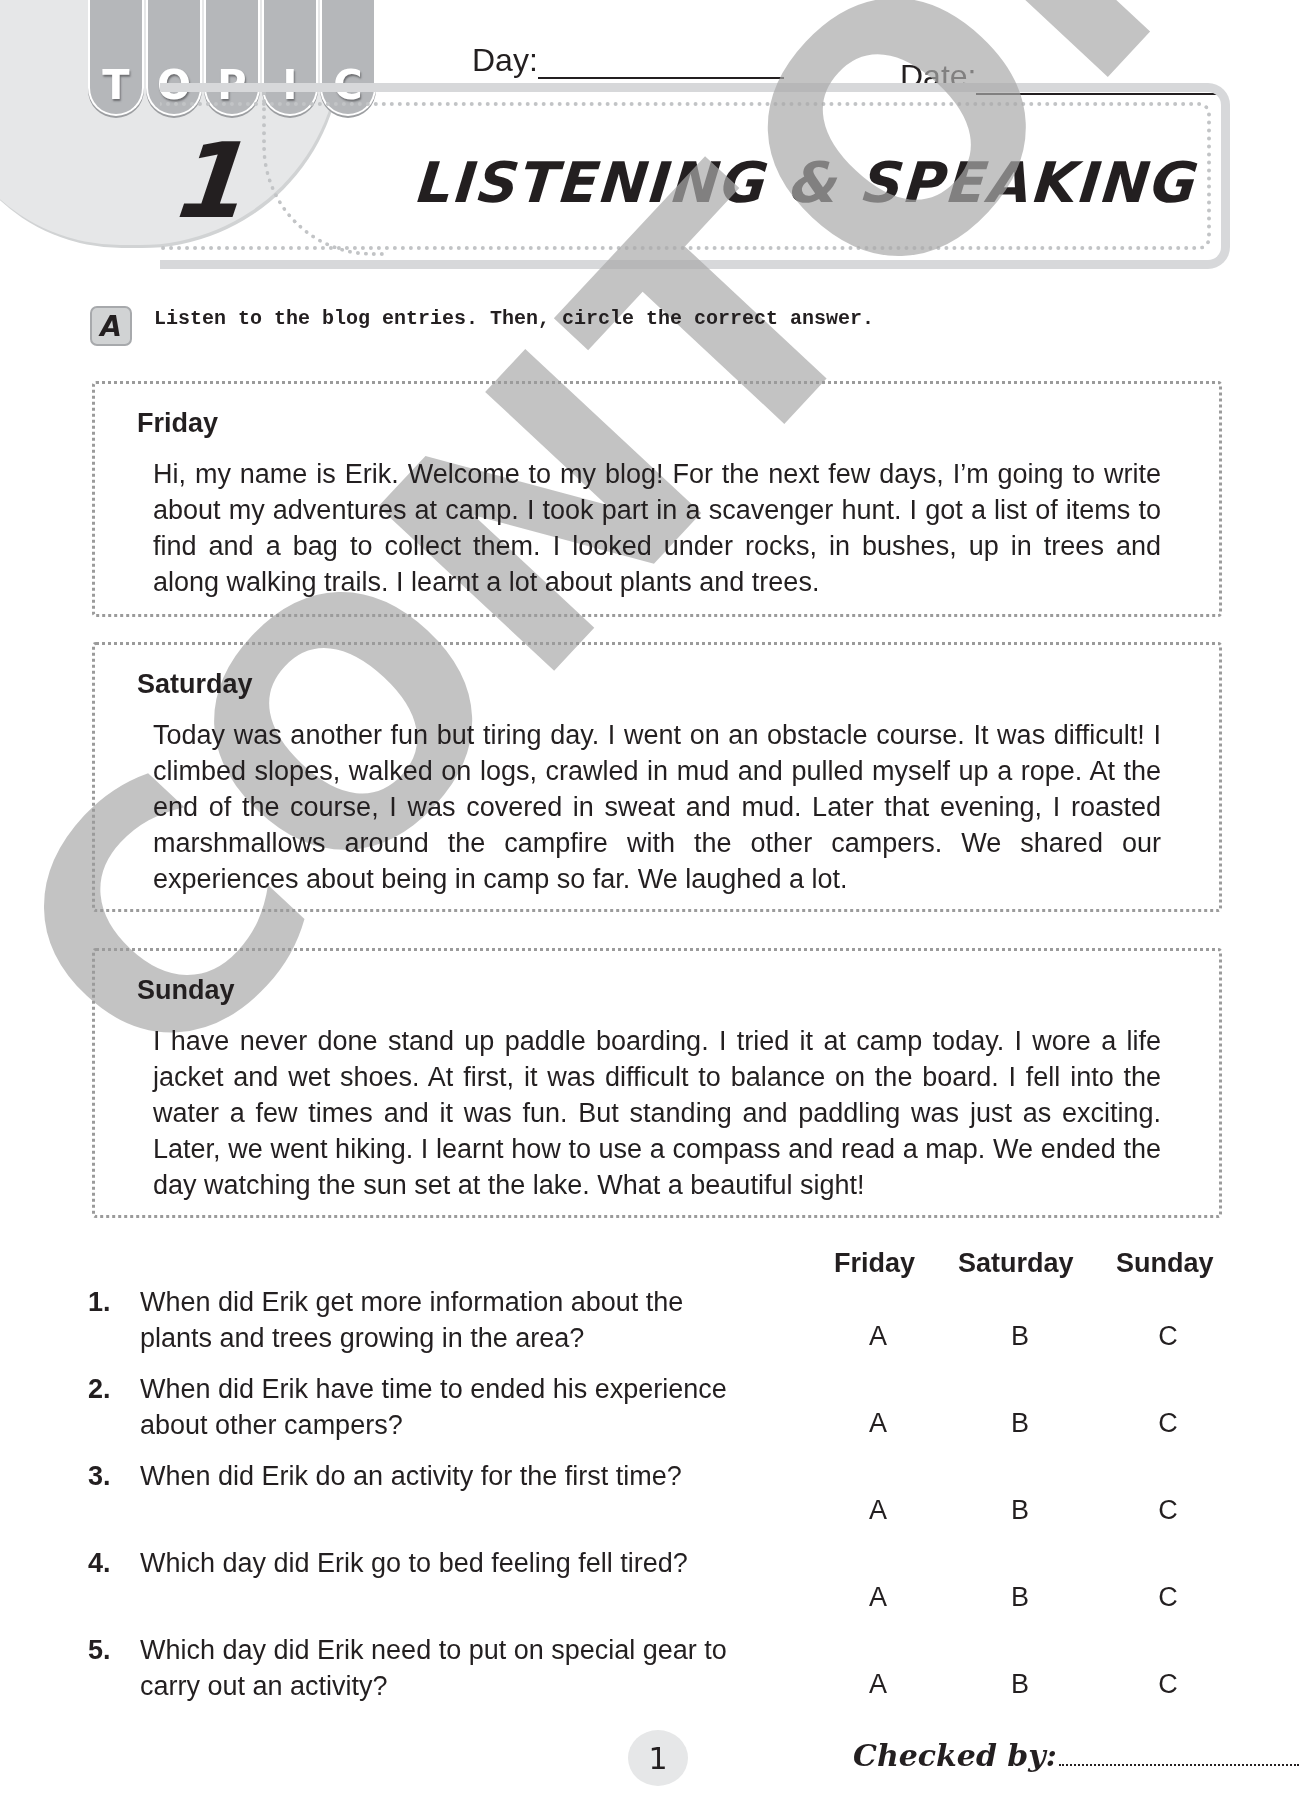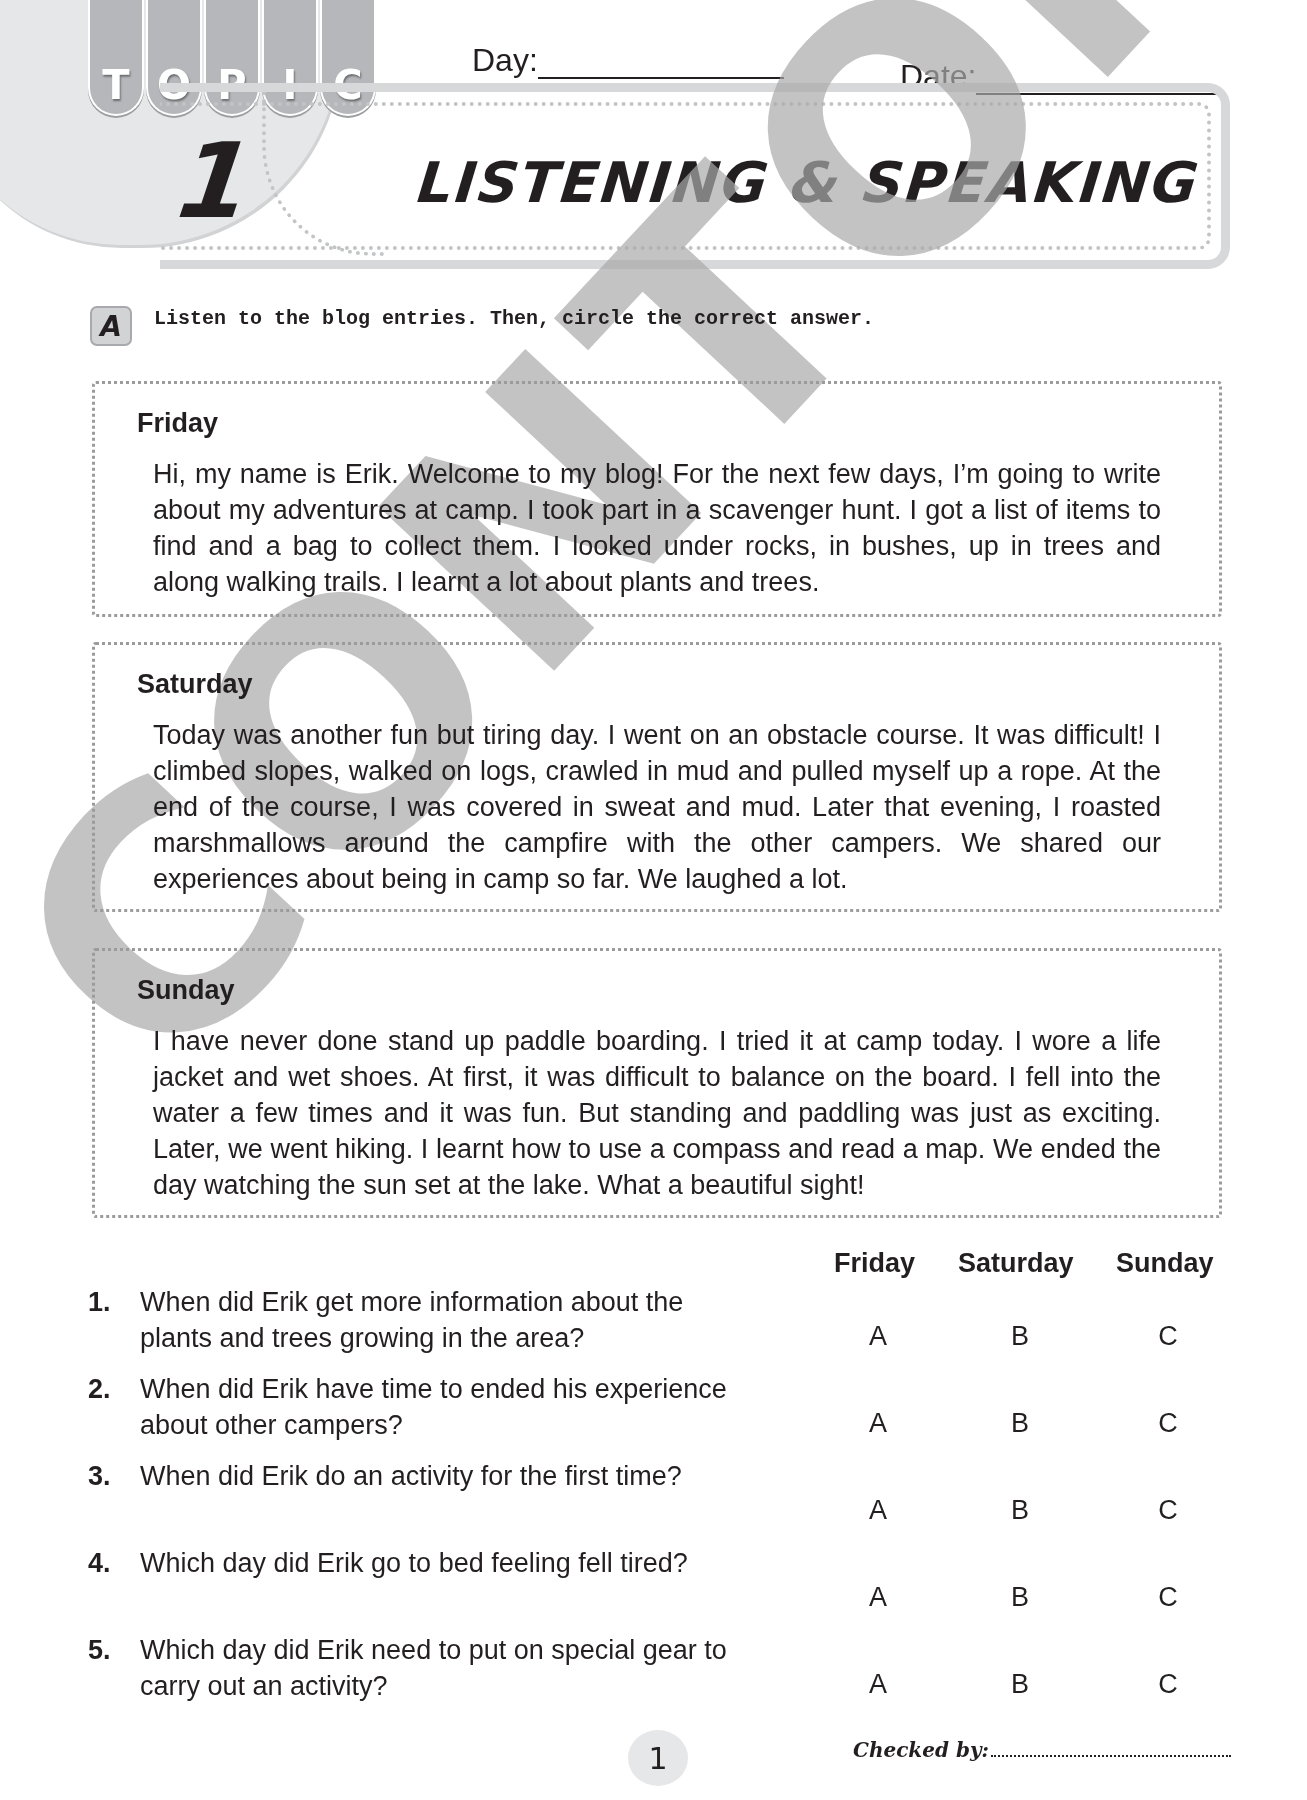--- a/index.html
+++ b/index.html
@@ -54,21 +54,21 @@
   
   .col-head { position: absolute; top: 1248px; font-size: 27px; font-weight: bold; font-family: "Liberation Sans", sans-serif; }
   .q { position: absolute; left: 88px; font-family: "Liberation Sans", sans-serif; font-size: 27px; line-height: 36px; }
   .q .num { position: absolute; left: 0; top: 0; width: 40px; font-weight: bold; }
   .q .text { position: absolute; left: 52px; top: 0; width: 620px; }
   .opt { position: absolute; font-size: 27px; font-family: "Liberation Sans", sans-serif; width: 40px; text-align: center; cursor: pointer; }
 
   
   .page-num { position: absolute; left: 628px; top: 1730px; width: 60px; height: 56px; background: #e6e7e8;
     border-radius: 50%; display: flex; align-items: center; justify-content: center; font-size: 30px; }
-  .checked { position: absolute; left: 853px; top: 1738px; font-size: 20px; font-style: italic; font-weight: bold;
+  .checked { position: absolute; left: 853px; top: 1738px; font-size: 30px; font-style: italic; font-weight: bold;
     font-family: "DejaVu Serif", serif; }
   .checked-line { display: inline-block; width: 240px; border-bottom: 2px dotted #231f20; vertical-align: baseline; margin-left: 2px; }
   .content { position: relative; z-index: 2; }
 </style>
 </head>
 <body>
 
 <div class="topic-blob"></div>
 <div class="topic-tabs">
   <div class="topic-tab">

